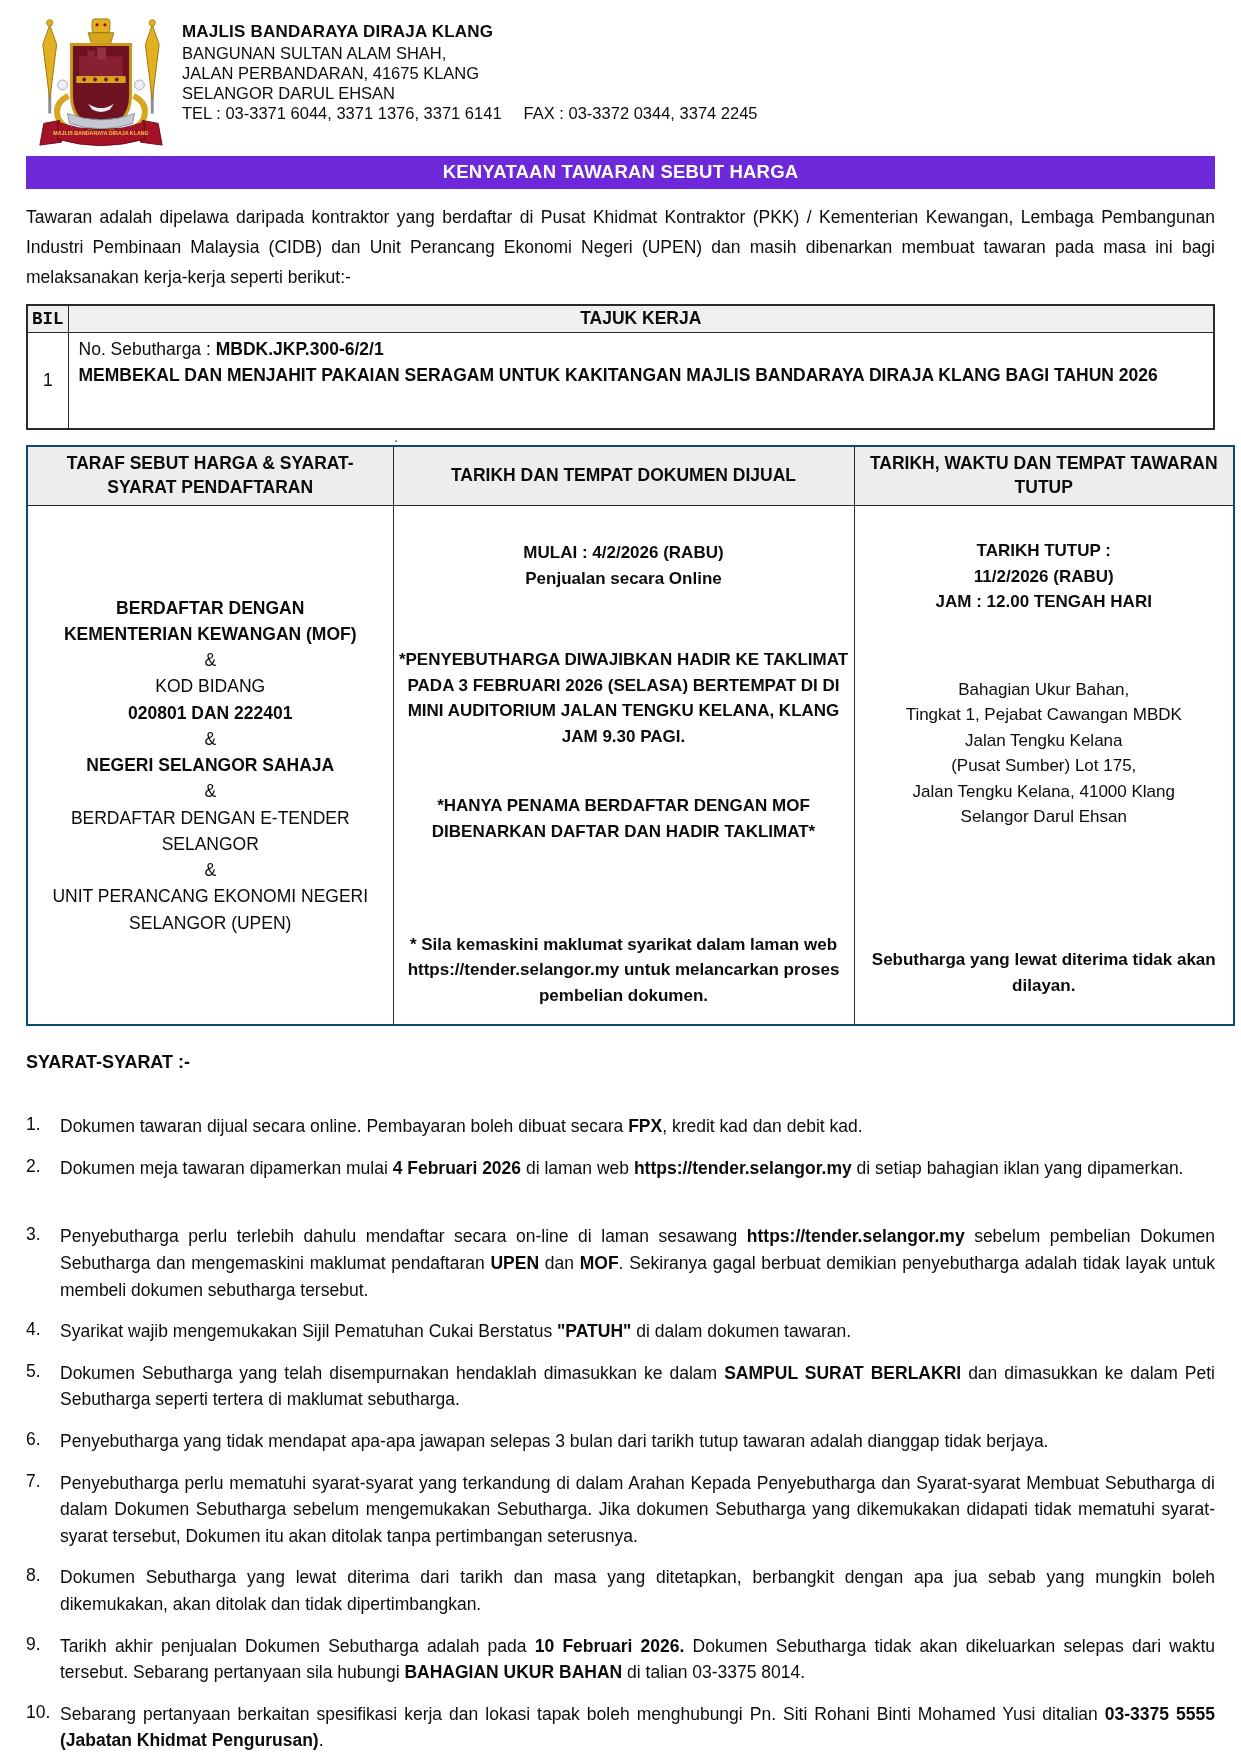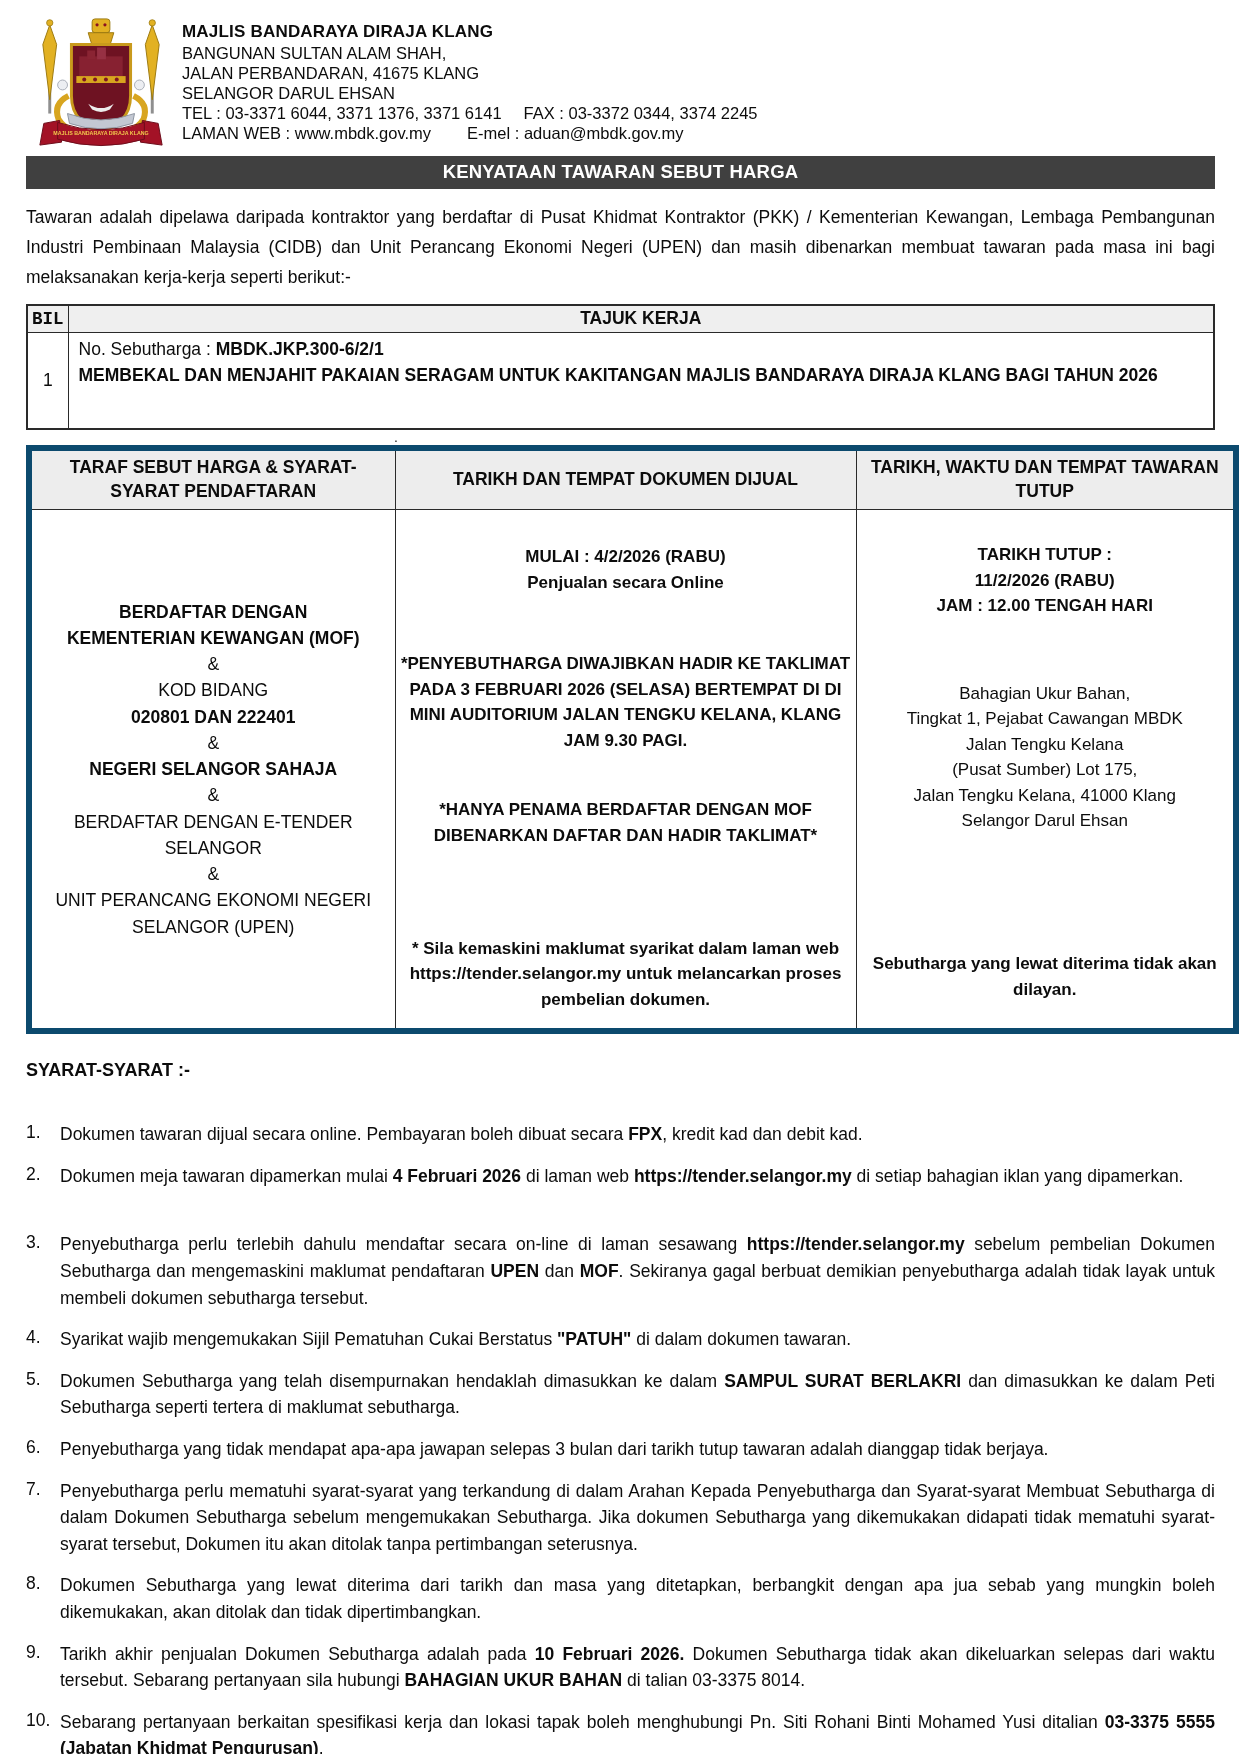--- a/index.html
+++ b/index.html
@@ -16,21 +16,21 @@
   .letterhead { display:flex; align-items:flex-start; }
   .crest { width:150px; height:138px; flex:0 0 auto; }
   .lh-text { margin-left:6px; padding-top:9px; font-size:16.5px; line-height:1.2; }
   .lh-text .org { font-size:17px; font-weight:bold; letter-spacing:.2px; margin-bottom:2px; }
   .lh-row { display:flex; }
   .lh-row .sp1 { width:22px; }
   .lh-row .sp2 { width:36px; }
 
   
   .banner {
-    margin-top:5px; background:#404040; color:#ffffff; text-align:center;
+    margin-top:5px; background:#6d28d9; color:#ffffff; text-align:center;
     font-weight:bold; font-size:18.5px; padding:5px 0 6px 0; letter-spacing:.2px;
   }
 
   
   .intro {
     margin-top:13px; font-size:17.5px; line-height:1.72; text-align:justify;
   }
 
   
   table { border-collapse:collapse; width:100%; }
@@ -41,21 +41,21 @@
   }
   .th-bil { width:38px;font-family:Liberation Mono, monospace; }
   .job-bil-cell { width:38px; text-align:center; font-size:17.5px; vertical-align:middle; }
   .job-desc-cell { padding:4px 10px 40px 10px; font-size:17.5px; line-height:1.45; vertical-align:top; }
   .job-title-line { font-weight:bold; }
 
   
   .dot-line { height:15px; font-size:14px; line-height:15px; padding-left:368px; color:#222; }
 
   
-  .detail-table { border:6px solid #0c4a6e; table-layout:fixed; }
+  .detail-table { border:2px solid #0c4a6e; table-layout:fixed; }
   .detail-table th, .detail-table td { border:1.6px solid #2a2a2a; vertical-align:top; }
   .detail-table th {
     background:#ededed; font-size:17.5px; font-weight:bold; line-height:1.35;
     padding:5px 8px 6px 8px; vertical-align:middle; height:56px;
   }
   .col-reg { width:366px; }
   .col-sale { width:461px; }
   .col-close { width:380px; }
   .cell-inner { height:518px; display:flex; flex-direction:column; align-items:center; text-align:center; }
   .reg-cell .cell-inner { justify-content:center; padding:6px 22px; font-size:17.5px; line-height:1.5; }
@@ -129,25 +129,20 @@
 
     <div class="lh-text">
       <div class="org">MAJLIS BANDARAYA DIRAJA KLANG</div>
       <div>BANGUNAN SULTAN ALAM SHAH,</div>
       <div>JALAN PERBANDARAN, 41675 KLANG</div>
       <div>SELANGOR DARUL EHSAN</div>
       <div class="lh-row">
         <span>TEL : 03-3371 6044, 3371 1376, 3371 6141</span>
         <span class="sp1"></span>
         <span>FAX : 03-3372 0344, 3374 2245</span>
-      </div>
-      <div class="lh-row">
-        <span>LAMAN WEB : www.mbdk.gov.my</span>
-        <span class="sp2"></span>
-        <span>E-mel : aduan@mbdk.gov.my</span>
       </div>
     </div>
   </div>
 
   <div class="banner">KENYATAAN TAWARAN SEBUT HARGA</div>
 
   <p class="intro">Tawaran adalah dipelawa daripada kontraktor yang berdaftar di Pusat Khidmat Kontraktor (PKK) / Kementerian Kewangan, Lembaga Pembangunan Industri Pembinaan Malaysia (CIDB) dan Unit Perancang Ekonomi Negeri (UPEN) dan masih dibenarkan membuat tawaran pada masa ini bagi melaksanakan kerja-kerja seperti berikut:-</p>
 
   <table class="job-table">
     <tbody>

